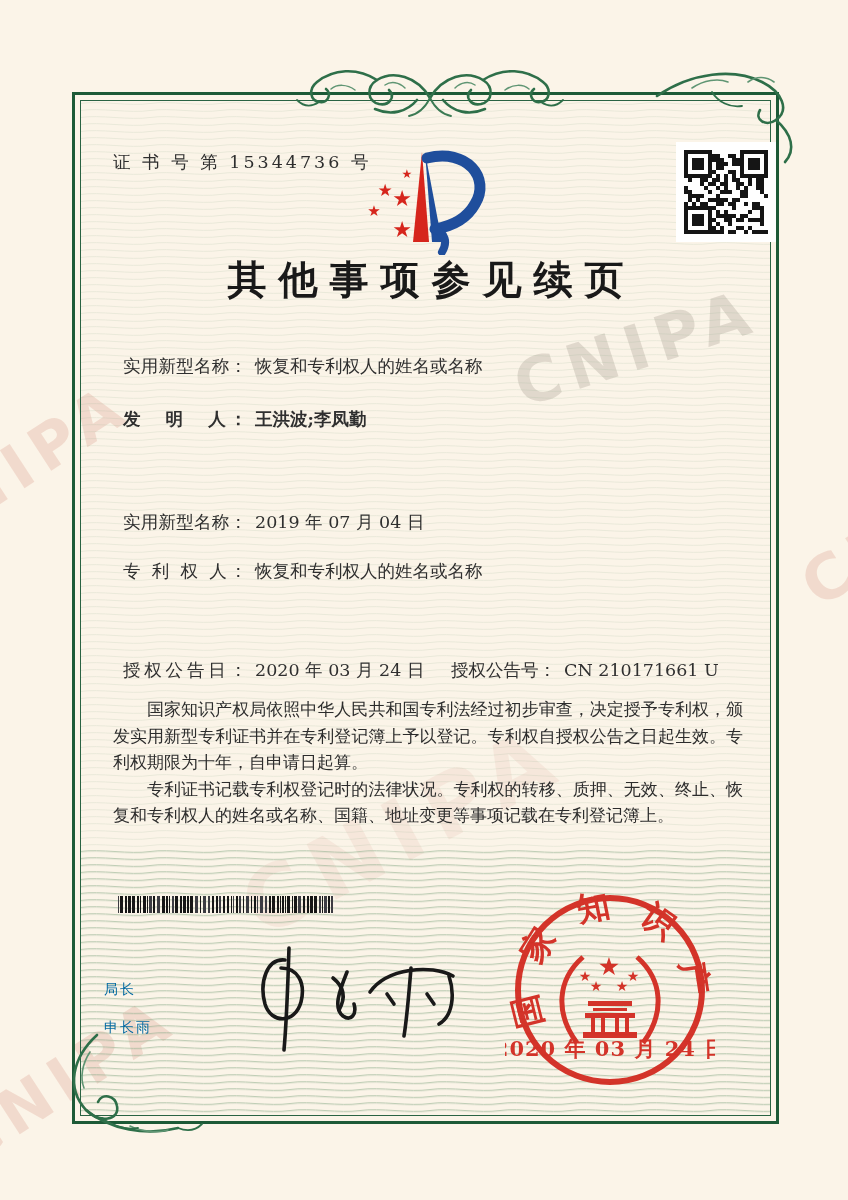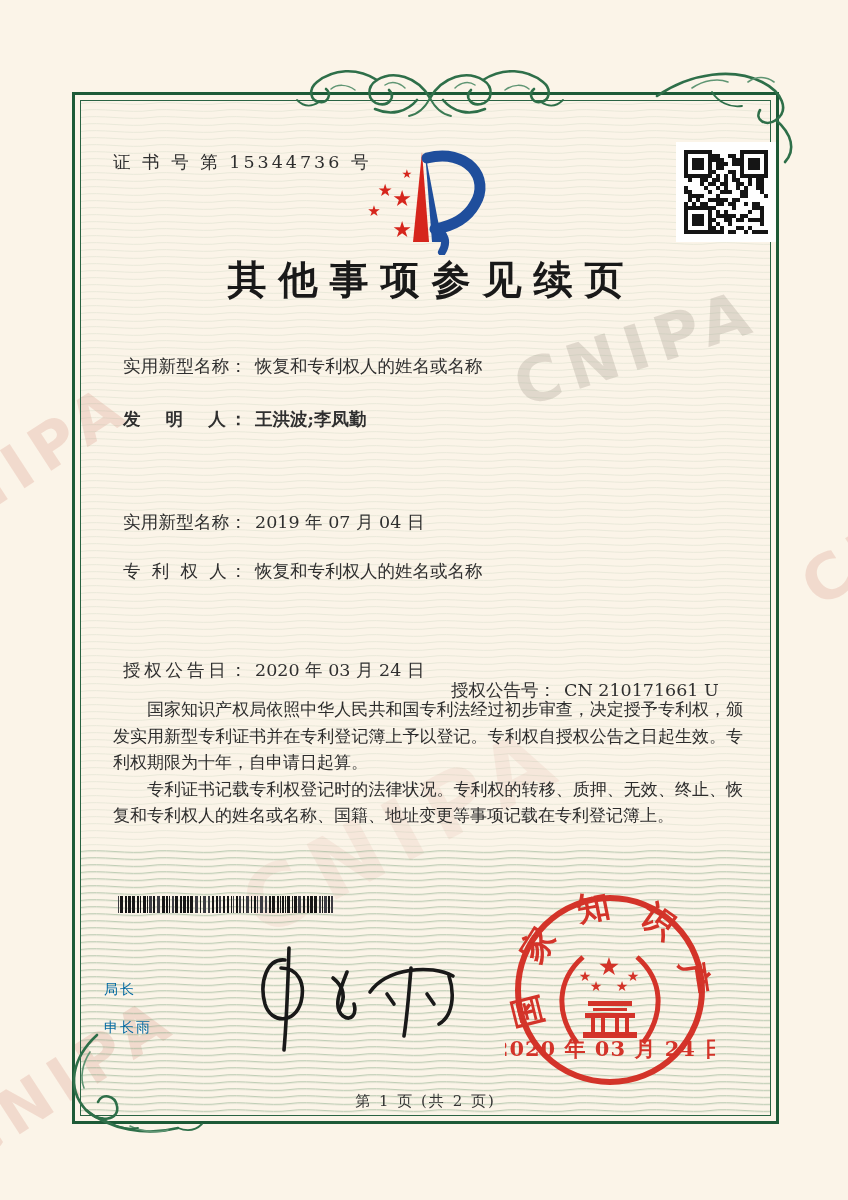--- a/index.html
+++ b/index.html
@@ -29,21 +29,21 @@
   .abs{position:absolute;z-index:2;}
   .cert-no{left:113px;top:150px;font-size:17.5px;letter-spacing:3px;color:#2e2e2e;}
   .title{left:72px;top:253px;width:707px;text-align:center;font-size:39px;font-weight:bold;
       letter-spacing:12px;padding-left:12px;box-sizing:border-box;color:#191919;}
   .row{left:113px;width:630px;font-size:17.5px;color:#2f2f2f;white-space:nowrap;}
   .row .label{display:inline-block;width:124px;text-align:justify;text-align-last:justify;
       vertical-align:top;margin-left:10px;}
   .row .value{margin-left:8px;}
   .r-name{top:354px;}  .r-inv{top:407px;font-weight:bold;}  .r-pno{top:459px;}  .r-fdate{top:510px;}
   .r-patee{top:559px;} .r-addr{top:611px;} .r-grant{top:658px;}
-  .grant-no-pair{position:absolute;left:338px;top:0;white-space:nowrap;margin-top:20px;}
+  .grant-no-pair{position:absolute;left:338px;top:0;white-space:nowrap;}
   .paras{left:113px;top:696px;width:630px;font-size:17px;line-height:26.5px;
       text-align:justify;color:#2c2c2c;}
   .paras p{margin:0;text-indent:2em;}
   .barcode{left:118px;top:896px;width:219px;height:17px;display:flex;align-items:stretch;}
   .commissioner{left:104px;top:970px;font-size:14px;color:#0369a1;line-height:38px;letter-spacing:2px;}
   .sig-svg{left:235px;top:932px;}
   .seal-svg{left:505px;top:885px;opacity:.93;}
   .footer-page{left:72px;top:1092px;width:707px;text-align:center;font-size:15px;
       letter-spacing:2px;color:#333;}
   .note-box{left:320px;top:1140px;width:242px;height:38px;background:#fffdf7;
@@ -708,15 +708,14 @@
       <rect x="96" y="133" width="4" height="14"></rect>
       <rect x="110" y="133" width="4" height="14"></rect>
       <rect x="120" y="133" width="4" height="14"></rect>
       <rect x="78" y="147" width="54" height="6"></rect>
       <path d="M72,158 C 50,128 52,95 78,72" fill="none" stroke="#d2261c" stroke-width="5"></path>
       <path d="M138,158 C 160,128 158,95 132,72" fill="none" stroke="#d2261c" stroke-width="5"></path>
     </g>
     <text x="105" y="171" text-anchor="middle" font-size="21" font-weight="bold" fill="#d2261c" font-family="DejaVu Serif, serif" letter-spacing="1">2020 年 03 月 24 日</text>
   </svg>
 
-  <div class="abs footer-page">第 1 页 (共 2 页)</div>
 
 </div>
 
 </body></html>

